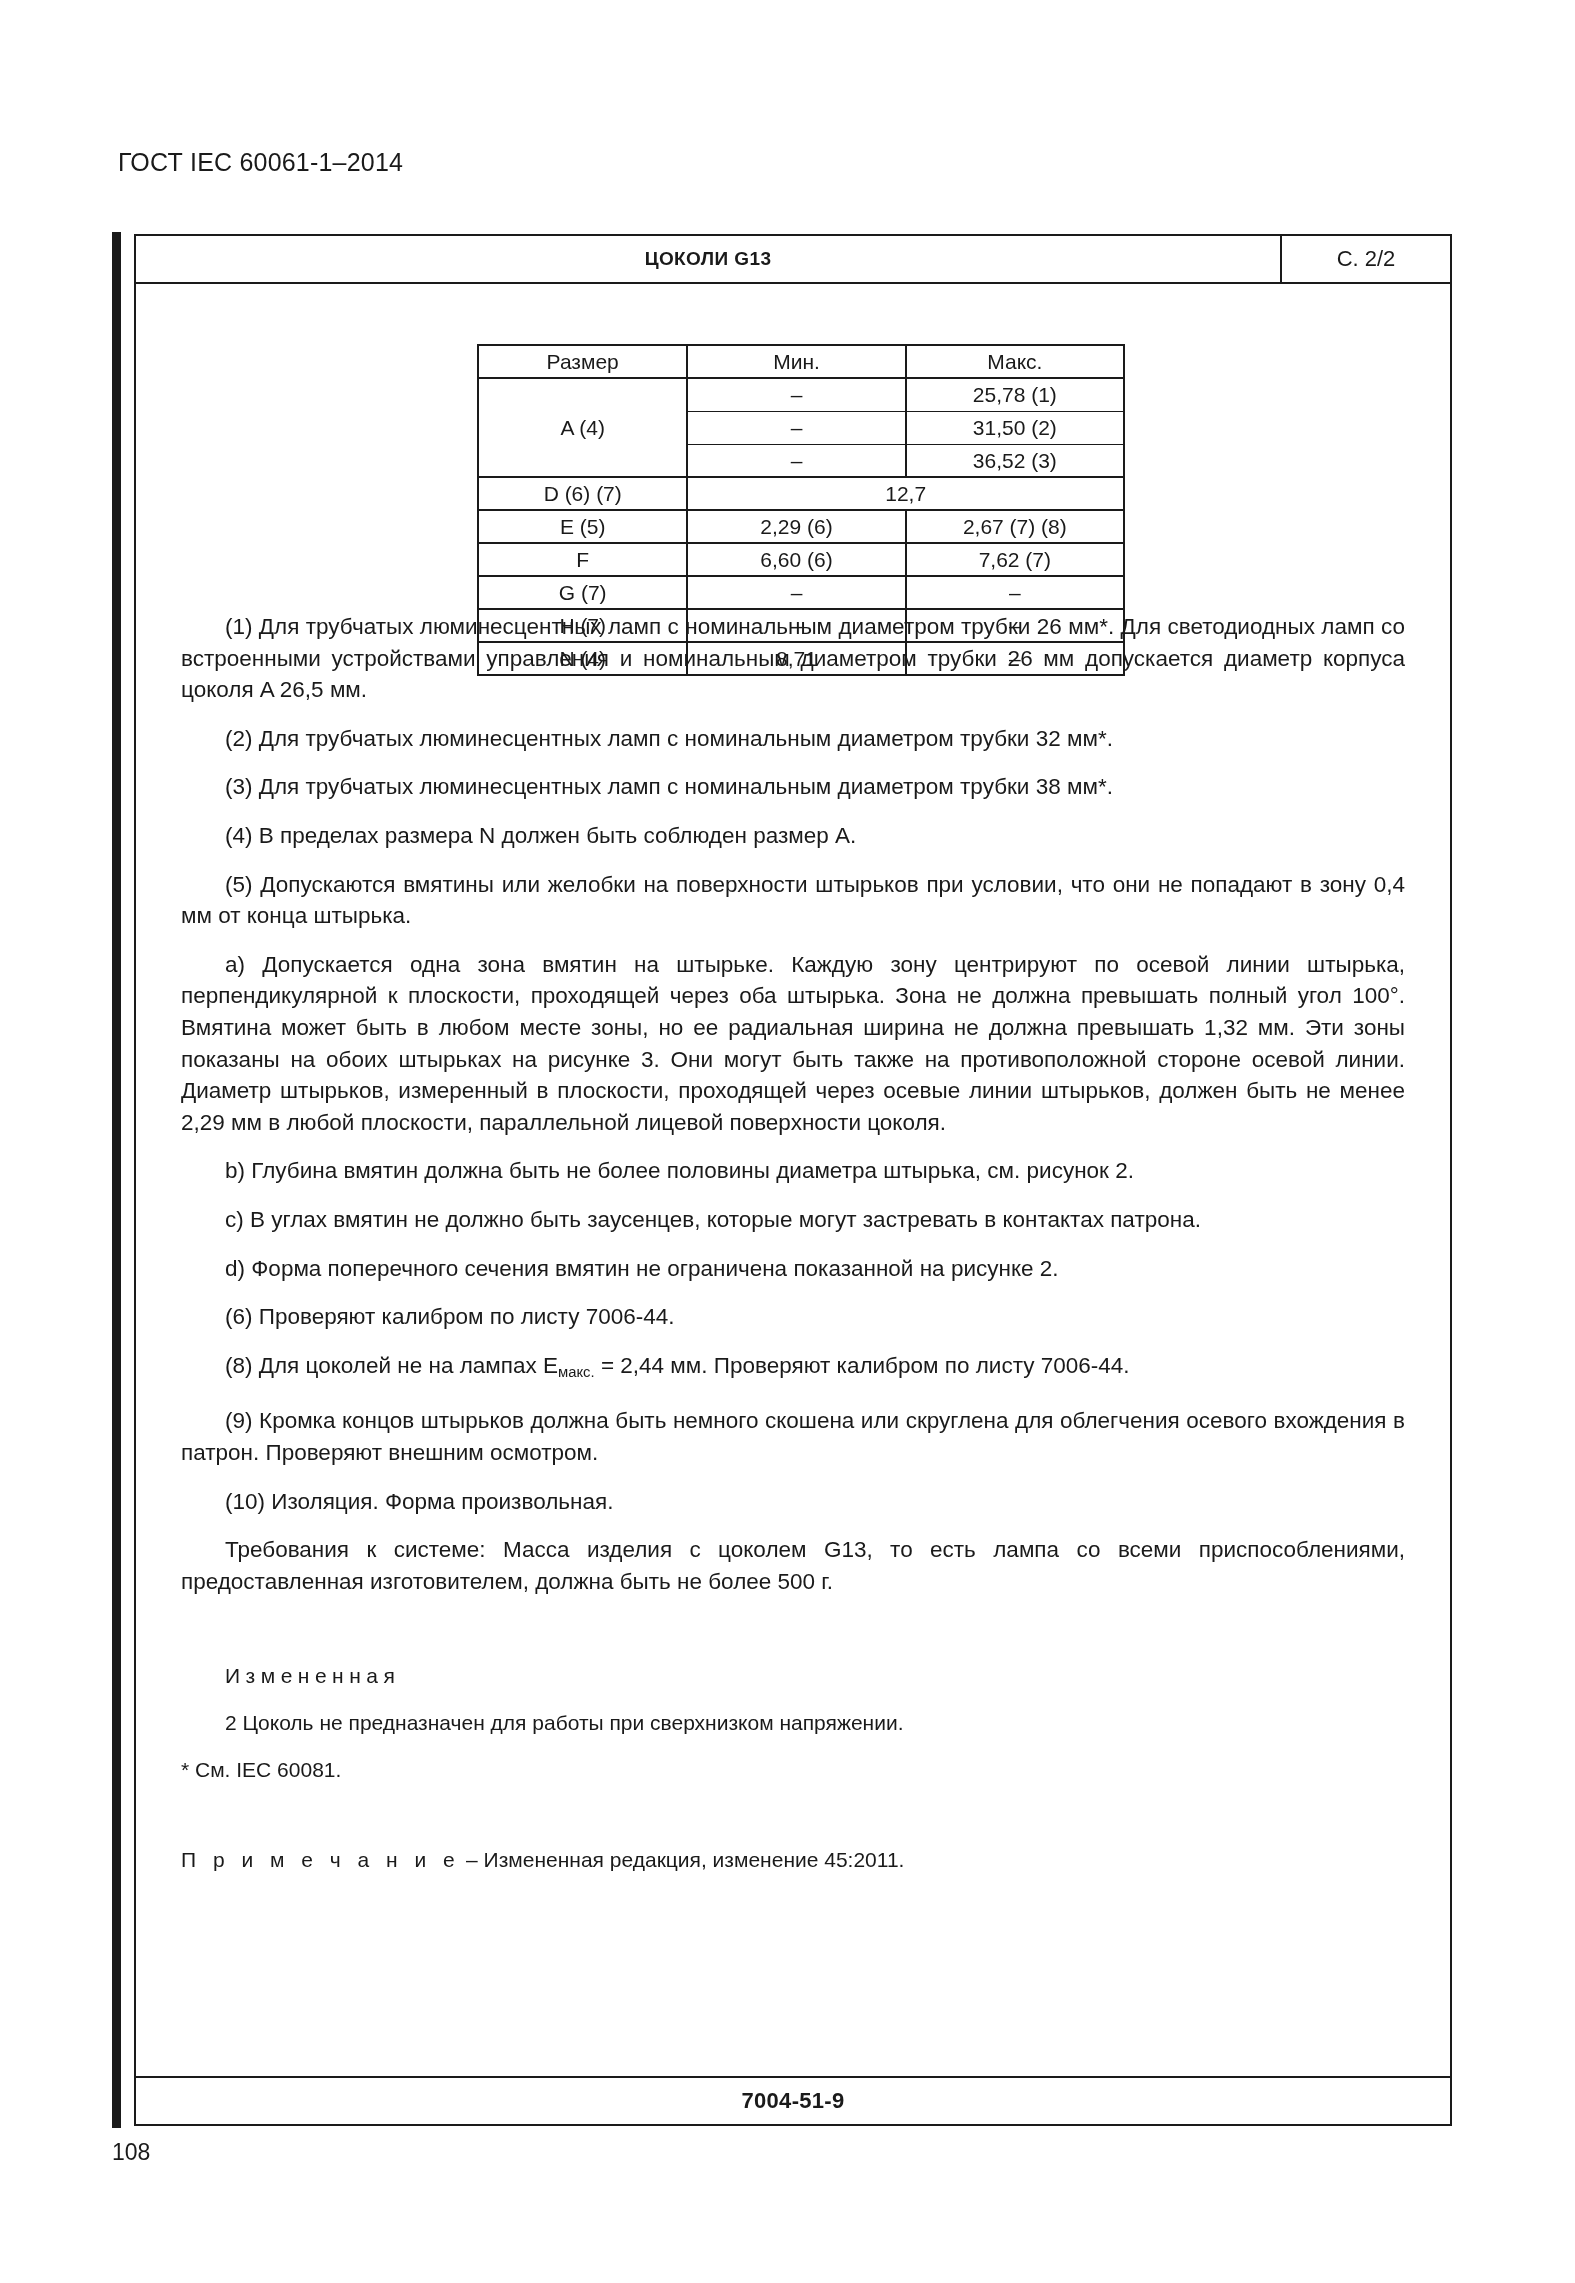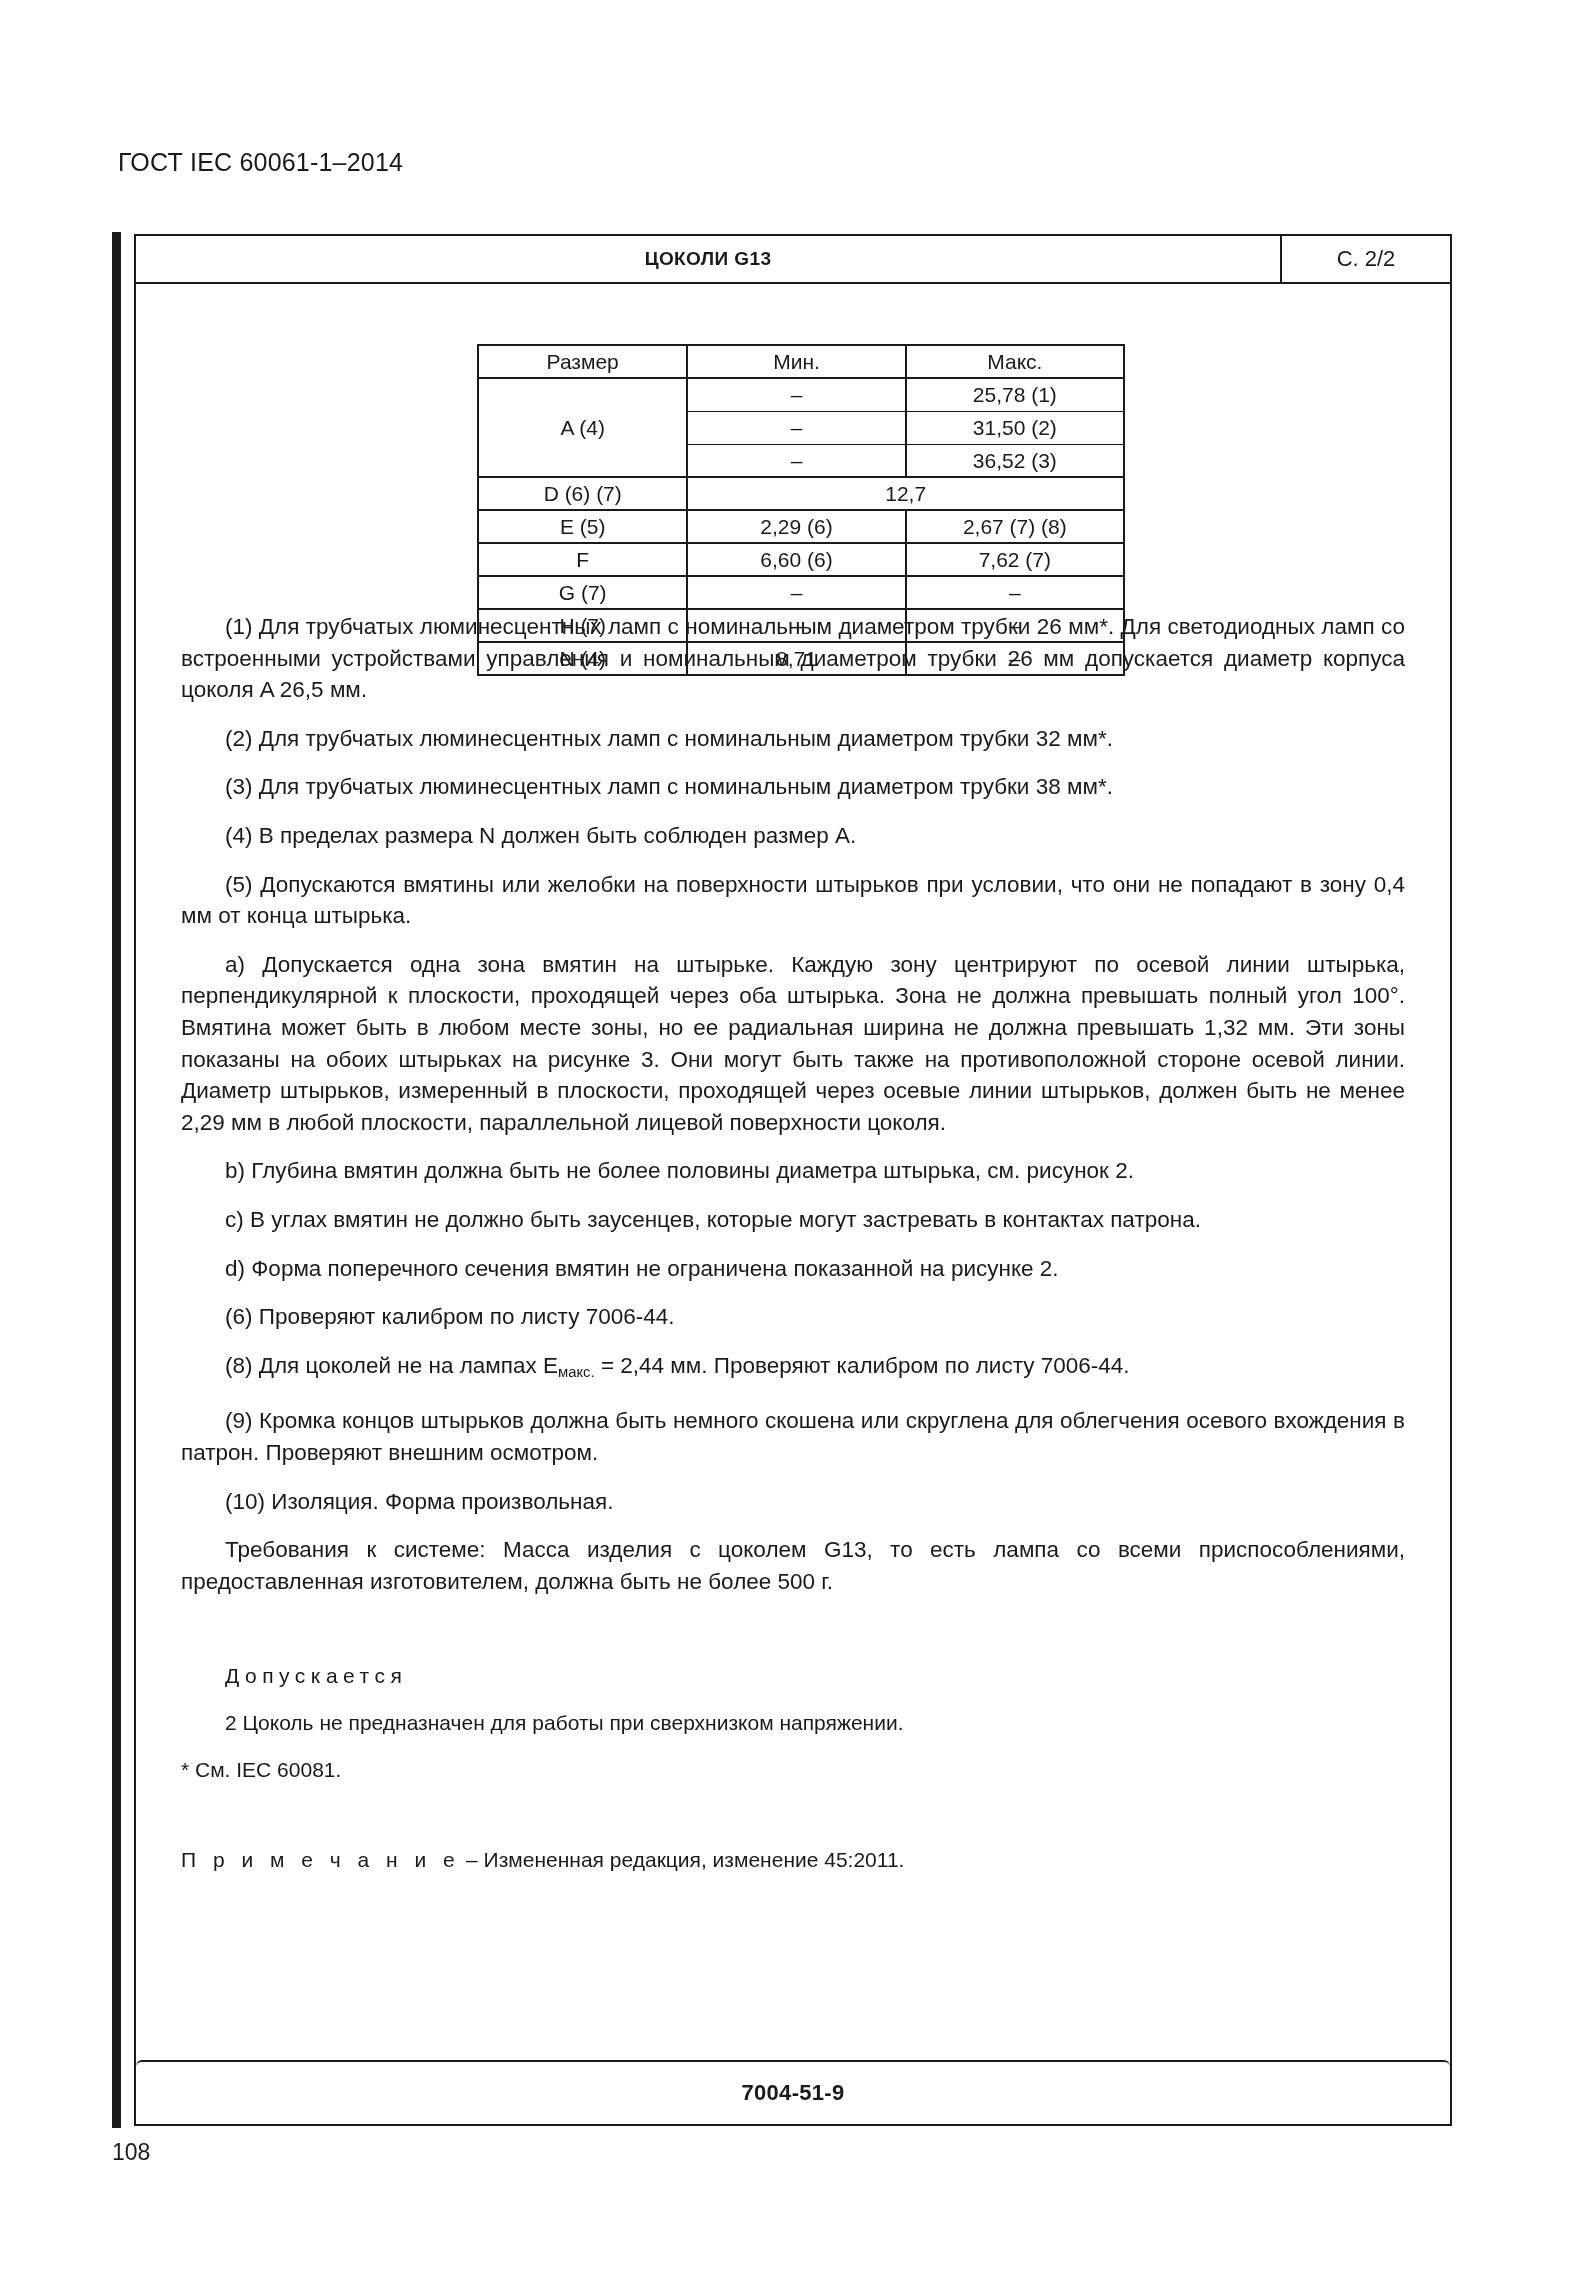--- a/index.html
+++ b/index.html
@@ -70,29 +70,28 @@
     justify-content: center;
     font-size: 22px;
   }
 
   
   .footerbar {
     position: absolute;
     left: 0;
     bottom: 0;
     width: 100%;
-    height: 64px;
+    height: 48px;
     border-top: 2px solid #1a1a1a;
     display: flex;
     align-items: center;
     justify-content: center;
     font-size: 22px;
     font-weight: bold;
     letter-spacing: 0.3px;
-    border-radius: 6px;
   }
 
   
   .dim-table-wrap {
     position: absolute;
     left: 341px;
     top: 108px;
     width: 648px;
   }
   table.dim-table {
@@ -245,21 +244,21 @@
     <p class="last-line-left">d) Форма поперечного сечения вмятин не ограничена показанной на рисунке 2.</p>
     <p class="last-line-left">(6) Проверяют калибром по листу 7006-44.</p>
     <p class="last-line-left"><span>(8) Для цоколей не на лампах E</span><sub class="macs">макс.</sub><span> = 2,44 мм. Проверяют калибром по листу 7006-44.</span></p>
     <p>(9) Кромка концов штырьков должна быть немного скошена или скруглена для облегчения осевого вхождения в патрон. Проверяют внешним осмотром.</p>
     <p class="last-line-left">(10) Изоляция. Форма произвольная.</p>
     <p>Требования к системе: Масса изделия с цоколем G13, то есть лампа со всеми приспособлениями, предоставленная изготовителем, должна быть не более 500 г.</p>
 
     <div class="gap-med"></div>
 
     <div class="notes-block">
-      <p class="notes-head last-line-left">Допускается</p>
+      <p class="notes-head last-line-left">Измененная</p>
       <p class="last-line-left">2 Цоколь не предназначен для работы при сверхнизком напряжении.</p>
       <p class="no-indent last-line-left">* См. IEC 60081.</p>
 
       <div class="gap-small"></div>
 
       <p class="no-indent last-line-left"><span class="note-dash-head">П р и м е ч а н и е</span><span> – Измененная редакция, изменение 45:2011.</span></p>
     </div>
   </div>
 
   <div class="footerbar">

